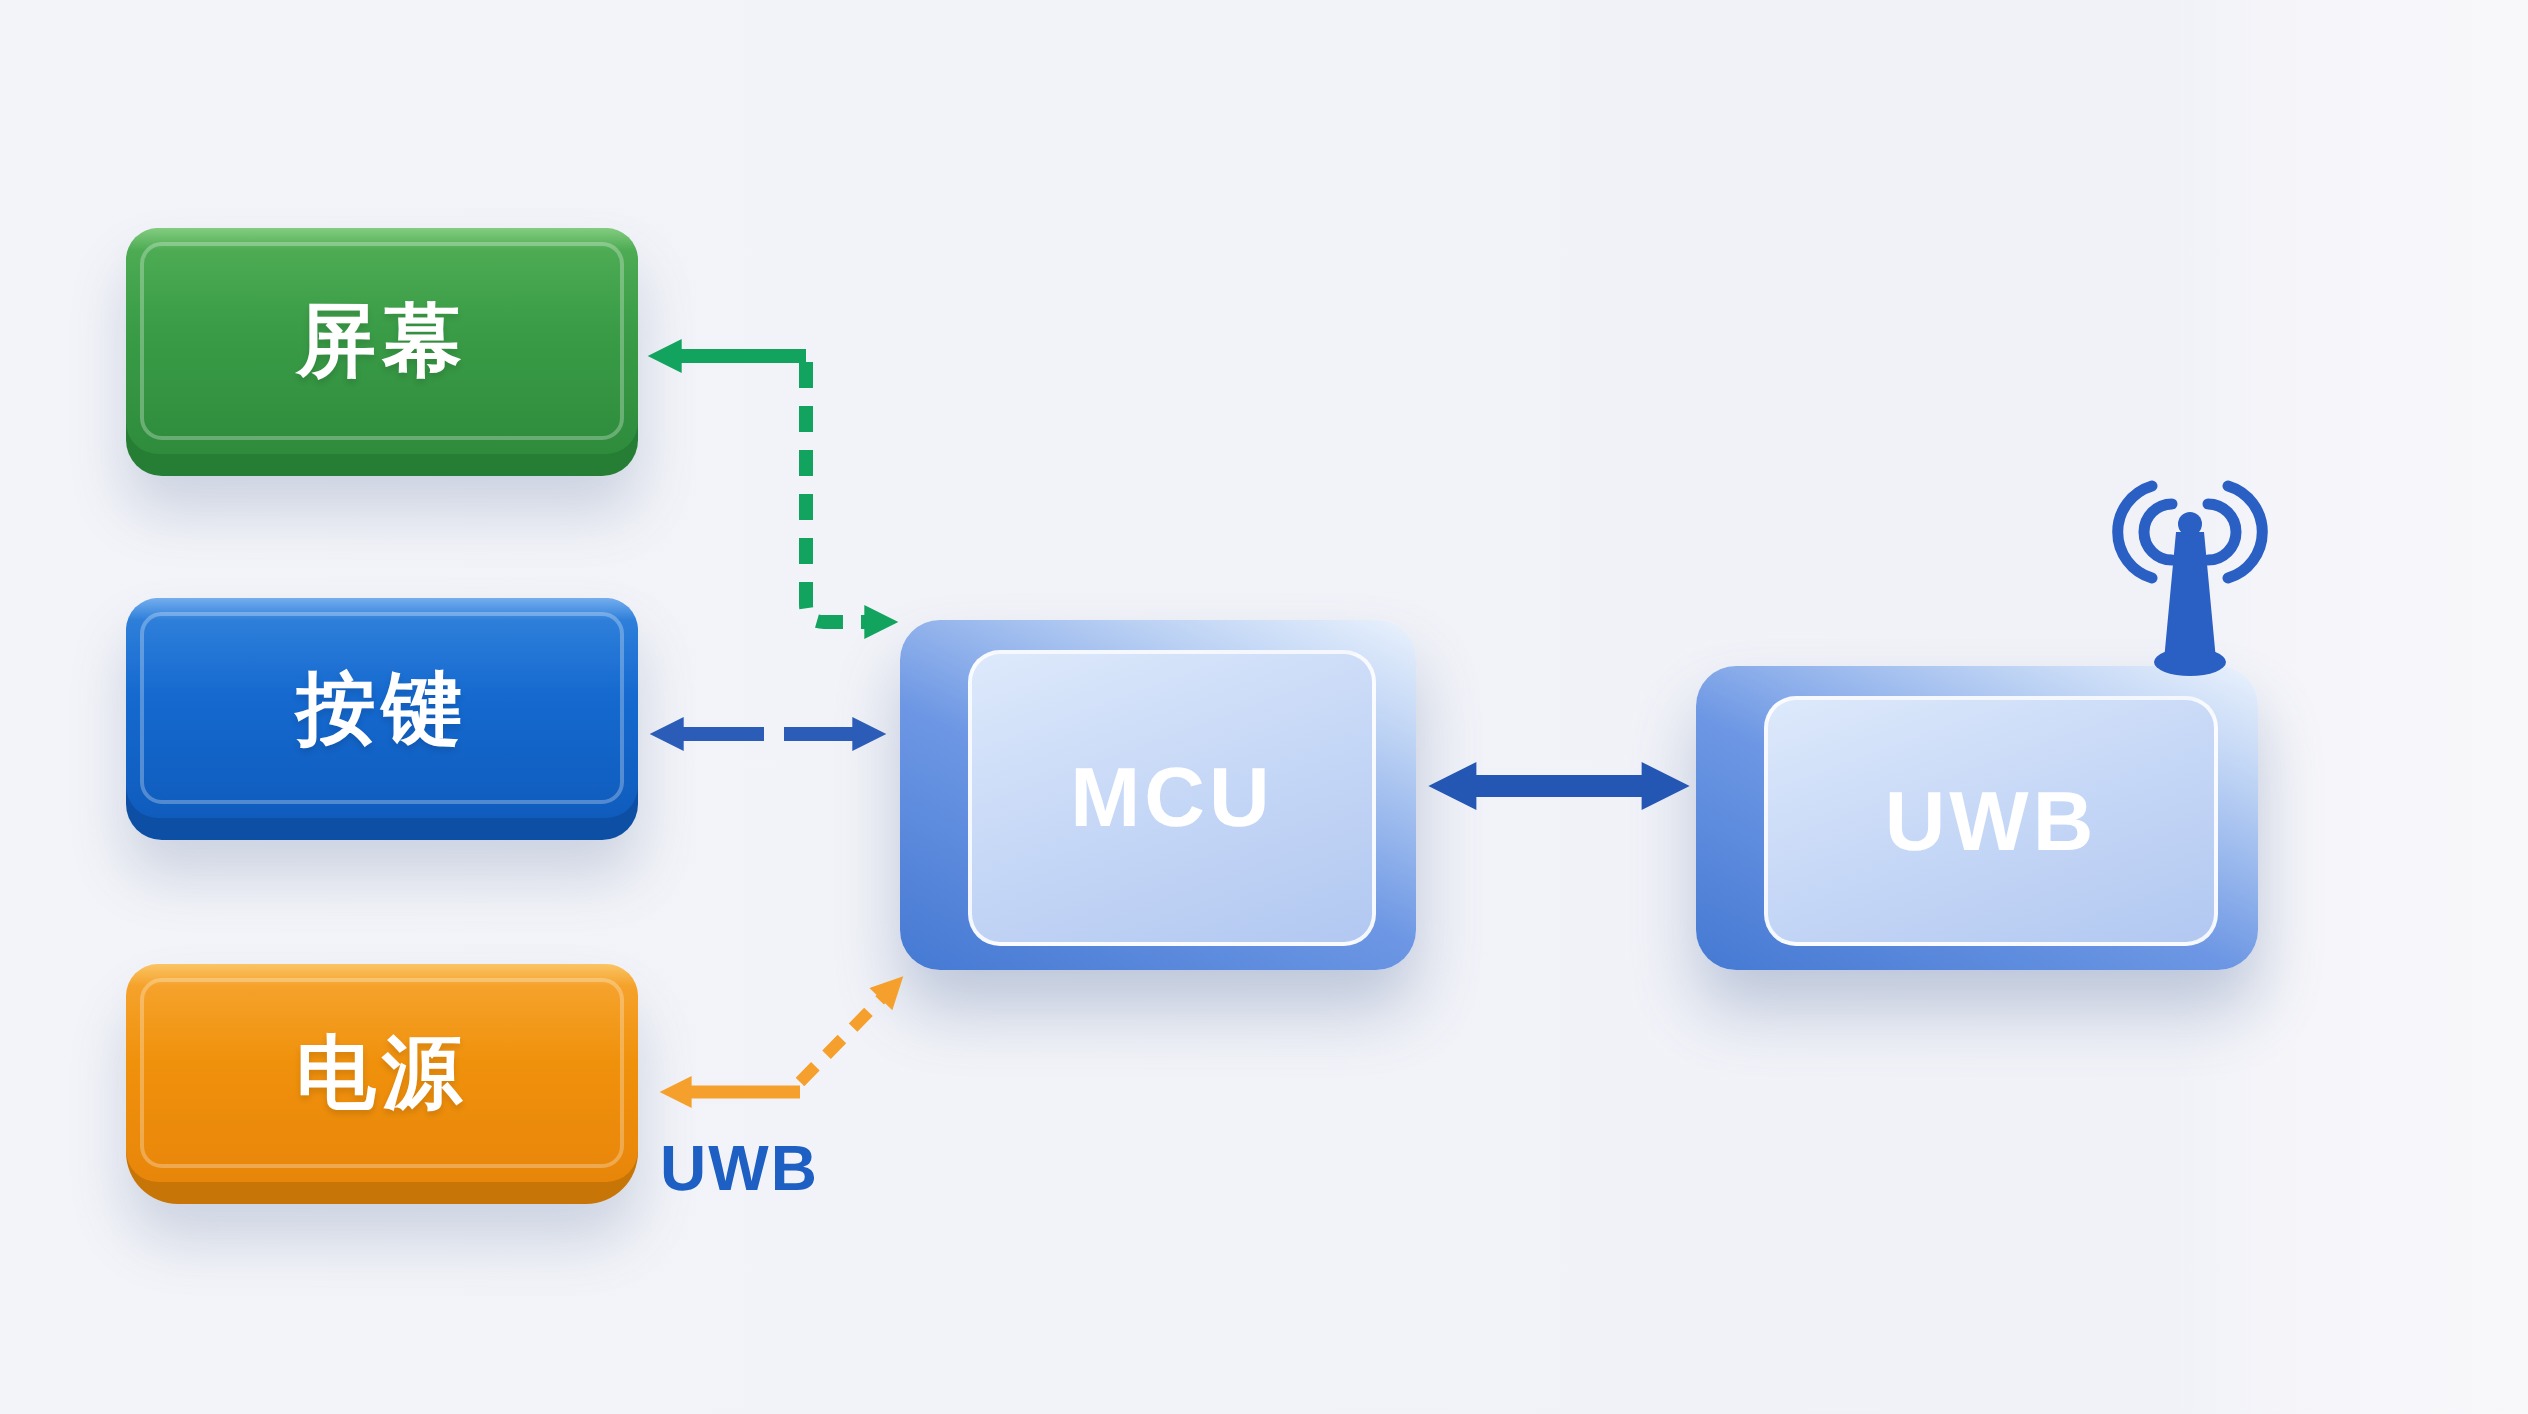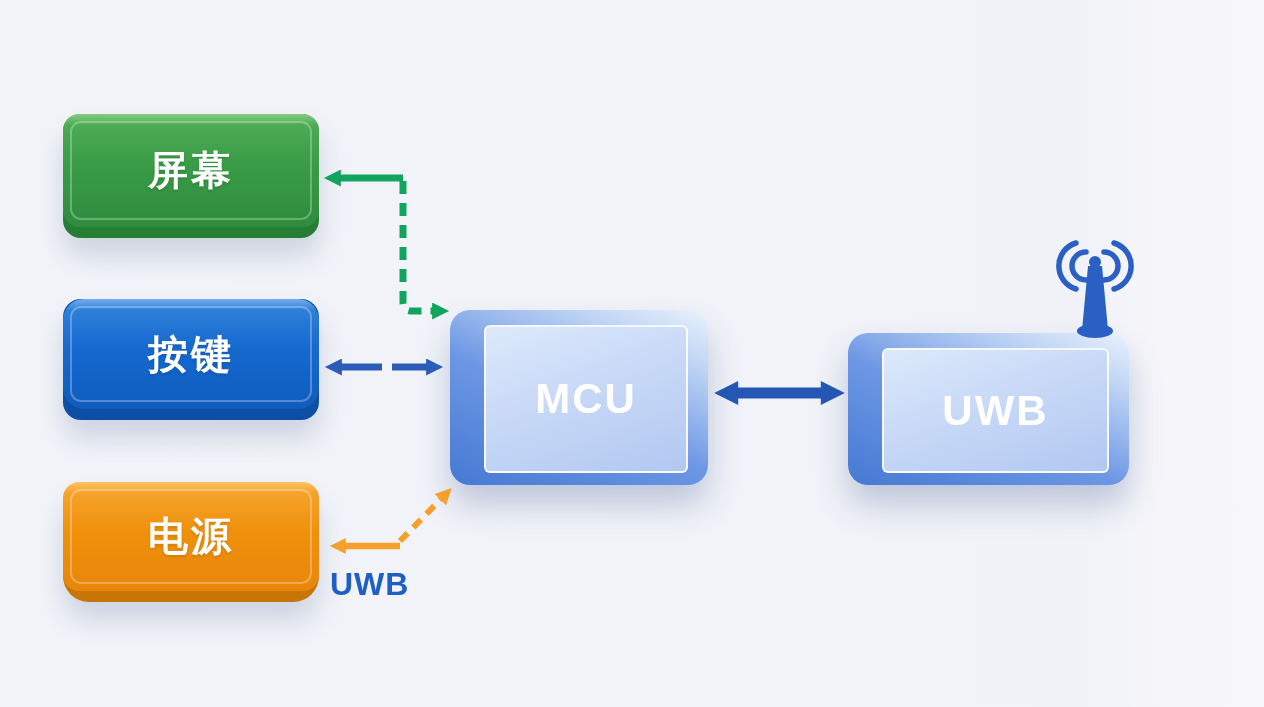--- a/index.html
+++ b/index.html
@@ -13,34 +13,34 @@
   .btn .face{
     position:absolute;inset:0 0 11px 0;border-radius:16px;
     display:flex;align-items:center;justify-content:center;
     color:#fff;font-size:40px;font-weight:bold;letter-spacing:3px;
     text-shadow:0 2px 3px rgba(0,0,0,.12);
   }
   .btn .face::after{content:"";position:absolute;inset:7px;border:2px solid rgba(255,255,255,.28);border-radius:11px;}
   .btn.green{background:#267d34;font-family:Liberation Mono, monospace;}
   .btn.green .face{background:linear-gradient(180deg,#83cc80 0%,#4cab53 10%,#3a9c47 45%,#2e8c3c 100%);}
   .btn.blue{background:#0c4fa4;}
-  .btn.blue .face{background:linear-gradient(180deg,#74aeee 0%,#2e7fda 10%,#1569cf 45%,#0f5cbd 100%);border-radius:21px;}
+  .btn.blue .face{background:linear-gradient(180deg,#74aeee 0%,#2e7fda 10%,#1569cf 45%,#0f5cbd 100%);}
   .btn.orange{background:#c77506;}
   .btn.orange .face{background:linear-gradient(180deg,#fac464 0%,#f5a22b 10%,#f0910c 45%,#e8860a 100%);}
   #node-screen{left:63px;top:114px;width:256px;height:124px;}
   #node-keys{left:63px;top:299px;width:256px;height:121px;}
   #node-power{left:63px;top:482px;width:256px;height:120px;border-radius:26px;}
   
   .chip{
     position:absolute;border-radius:20px;
     background:linear-gradient(205deg,#eaf2fd 0%,#bcd2f4 22%,#6d97e4 55%,#4579d3 100%);
     box-shadow:0 20px 32px rgba(70,100,150,.30);
   }
   .chip .face{
-    position:absolute;inset:15px 20px 12px 2px;border-radius:6px;
+    position:absolute;inset:15px 20px 12px 2px;border-radius:16px;
     border:2px solid rgba(255,255,255,.85);
     background:linear-gradient(160deg,#dde9fb 0%,#c8d9f7 45%,#b2c8f1 100%);
     display:flex;align-items:center;justify-content:center;
     color:#fff;font-size:42px;font-weight:bold;letter-spacing:2px;margin-left:32px;
   }
   #node-mcu{left:450px;top:310px;width:258px;height:175px;}
   #node-uwb{left:848px;top:333px;width:281px;height:152px;}
   
   .link-label{
     position:absolute;left:330px;top:566px;

